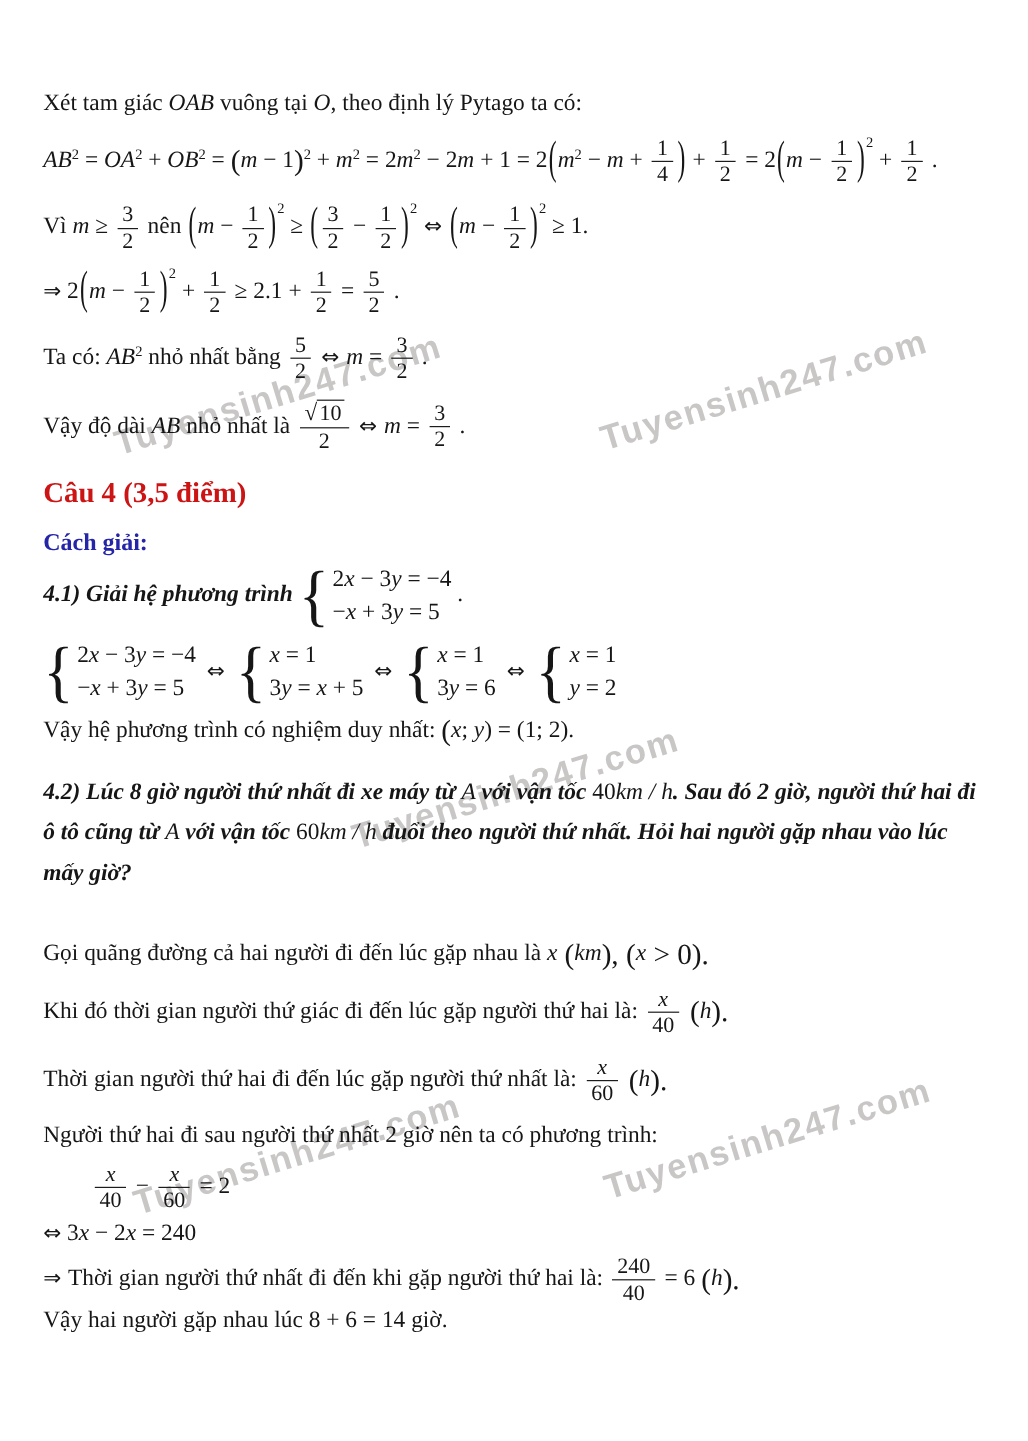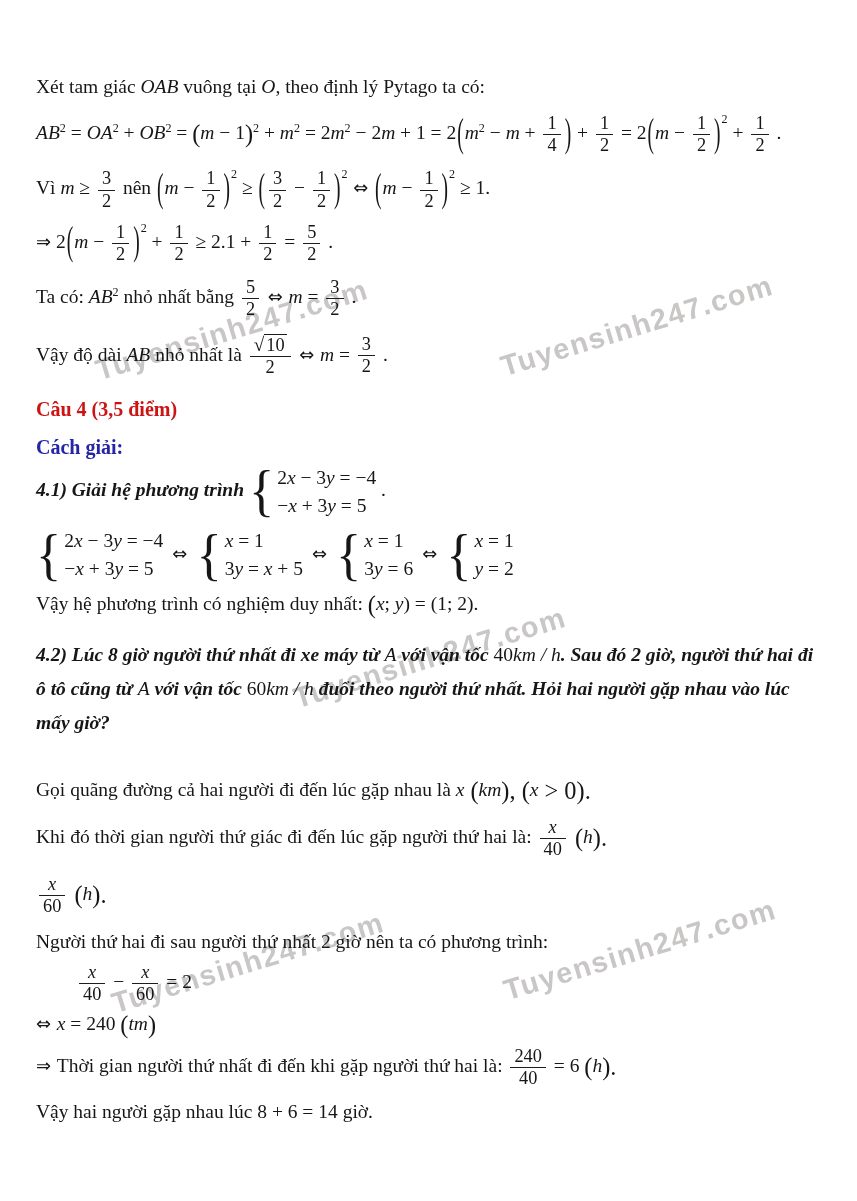--- a/index.html
+++ b/index.html
@@ -20,21 +20,21 @@
   .it{font-style:italic;}
   .bp{display:inline-block;transform:scaleY(2.0);vertical-align:middle;line-height:1;margin:0 1px;position:relative;top:-1px;font-weight:400;}
   .p12{font-size:1.25em;vertical-align:-0.12em;}
   .sys{display:inline-flex;align-items:center;vertical-align:middle;}
   .br{font-size:2.7em;font-weight:300;transform:scaleY(1.08);margin-right:3px;line-height:1;}
   .rows{display:inline-flex;flex-direction:column;align-items:flex-start;}
   .row{line-height:1.42;white-space:nowrap;}
   .ar{font-family:"DejaVu Sans",sans-serif;font-size:0.92em;}
   .gap{margin:0 9px;}
   .bi{font-weight:bold;font-style:italic;margin-top:40px;}
-  .h-red{color:#cc1414;font-weight:bold;font-size:20px;}
+  .h-red{color:#cc1414;font-weight:bold;font-size:24px;}
   .h-blue{color:#2525a8;font-weight:bold;font-size:20px;}
   .sqrt{white-space:nowrap;text-align:right;}
   .sqrt::before{content:"\221A";font-size:1.05em;}
   .sqc{border-top:1.3px solid #1c1c1c;padding:0 2px;}
 </style>
 </head>
 <body>
 
 <div class="page">
 
@@ -97,28 +97,28 @@
         </span></div>
 
     <div class="ln" style="margin-top:6px"><span>Vậy hệ phương trình có nghiệm duy nhất: </span><span class="p12">(</span><i>x</i><span>; </span><i>y</i><span>) = (1; 2).</span></div>
 
     <div class="wrap" style="margin-top:18px;line-height:1.72"><span class="bi">4.2) Lúc 8 giờ người thứ nhất đi xe máy từ </span><i>A</i><span class="bi"> với vận tốc </span><span>40</span><i>km / h</i><span class="bi">. Sau đó 2 giờ, người thứ hai đi ô tô cũng từ </span><i>A</i><span class="bi"> với vận tốc </span><span>60</span><i>km / h</i><span class="bi"> đuổi theo người thứ nhất. Hỏi hai người gặp nhau vào lúc mấy giờ?</span></div>
 
     <div class="ln" style="margin-top:36px"><span>Gọi quãng đường cả hai người đi đến lúc gặp nhau là </span><i>x</i><span class="p12"> (</span><i>km</i><span class="p12">), (</span><i>x</i><span class="p12"> &gt; 0).</span></div>
 
     <div class="ln" style="margin-top:10px"><span>Khi đó thời gian người thứ giác đi đến lúc gặp người thứ hai là: </span><span class="fr"><span class="n it">x</span><span class="d">40</span></span><span class="p12"> (</span><i>h</i><span class="p12">).</span></div>
 
-    <div class="ln" style="margin-top:14px"><span class="fr"><span class="n it">x</span><span class="d">60</span></span><span class="p12"> (</span><i>h</i><span class="p12">).</span></div>
+    <div class="ln" style="margin-top:14px"><span>Thời gian người thứ hai đi đến lúc gặp người thứ nhất là: </span><span class="fr"><span class="n it">x</span><span class="d">60</span></span><span class="p12"> (</span><i>h</i><span class="p12">).</span></div>
 
     <div class="ln" style="margin-top:12px"><span>Người thứ hai đi sau người thứ nhất 2 giờ nên ta có phương trình:</span></div>
 
     <div class="ln" style="margin-top:8px;margin-left:40px"><span class="fr"><span class="n it">x</span><span class="d">40</span></span><span> − </span><span class="fr"><span class="n it">x</span><span class="d">60</span></span><span> = 2</span></div>
 
+    <div class="ln" style="margin-top:4px"><span class="ar">⇔</span><span> 3</span><i>x</i><span> − 2</span><i>x</i><span> = 240</span></div>
 
-    <div class="ln" style="margin-top:4px"><span class="ar">⇔ </span><i>x</i><span> = 240 </span><span class="p12">(</span><i>tm</i><span class="p12">)</span></div>
 
     <div class="ln" style="margin-top:5px"><span class="ar">⇒ </span><span>Thời gian người thứ nhất đi đến khi gặp người thứ hai là: </span><span class="fr"><span class="n">240</span><span class="d">40</span></span><span> = 6 </span><span class="p12">(</span><i>h</i><span class="p12">).</span></div>
 
-    <div class="ln" style="margin-top:10px"><span>Vậy hai người gặp nhau lúc </span><span>8 + 6 = 14</span><span> giờ.</span></div>
+    <div class="ln" style=""><span>Vậy hai người gặp nhau lúc </span><span>8 + 6 = 14</span><span> giờ.</span></div>
 
 
   </div>
 </div>
 
 </body></html>

